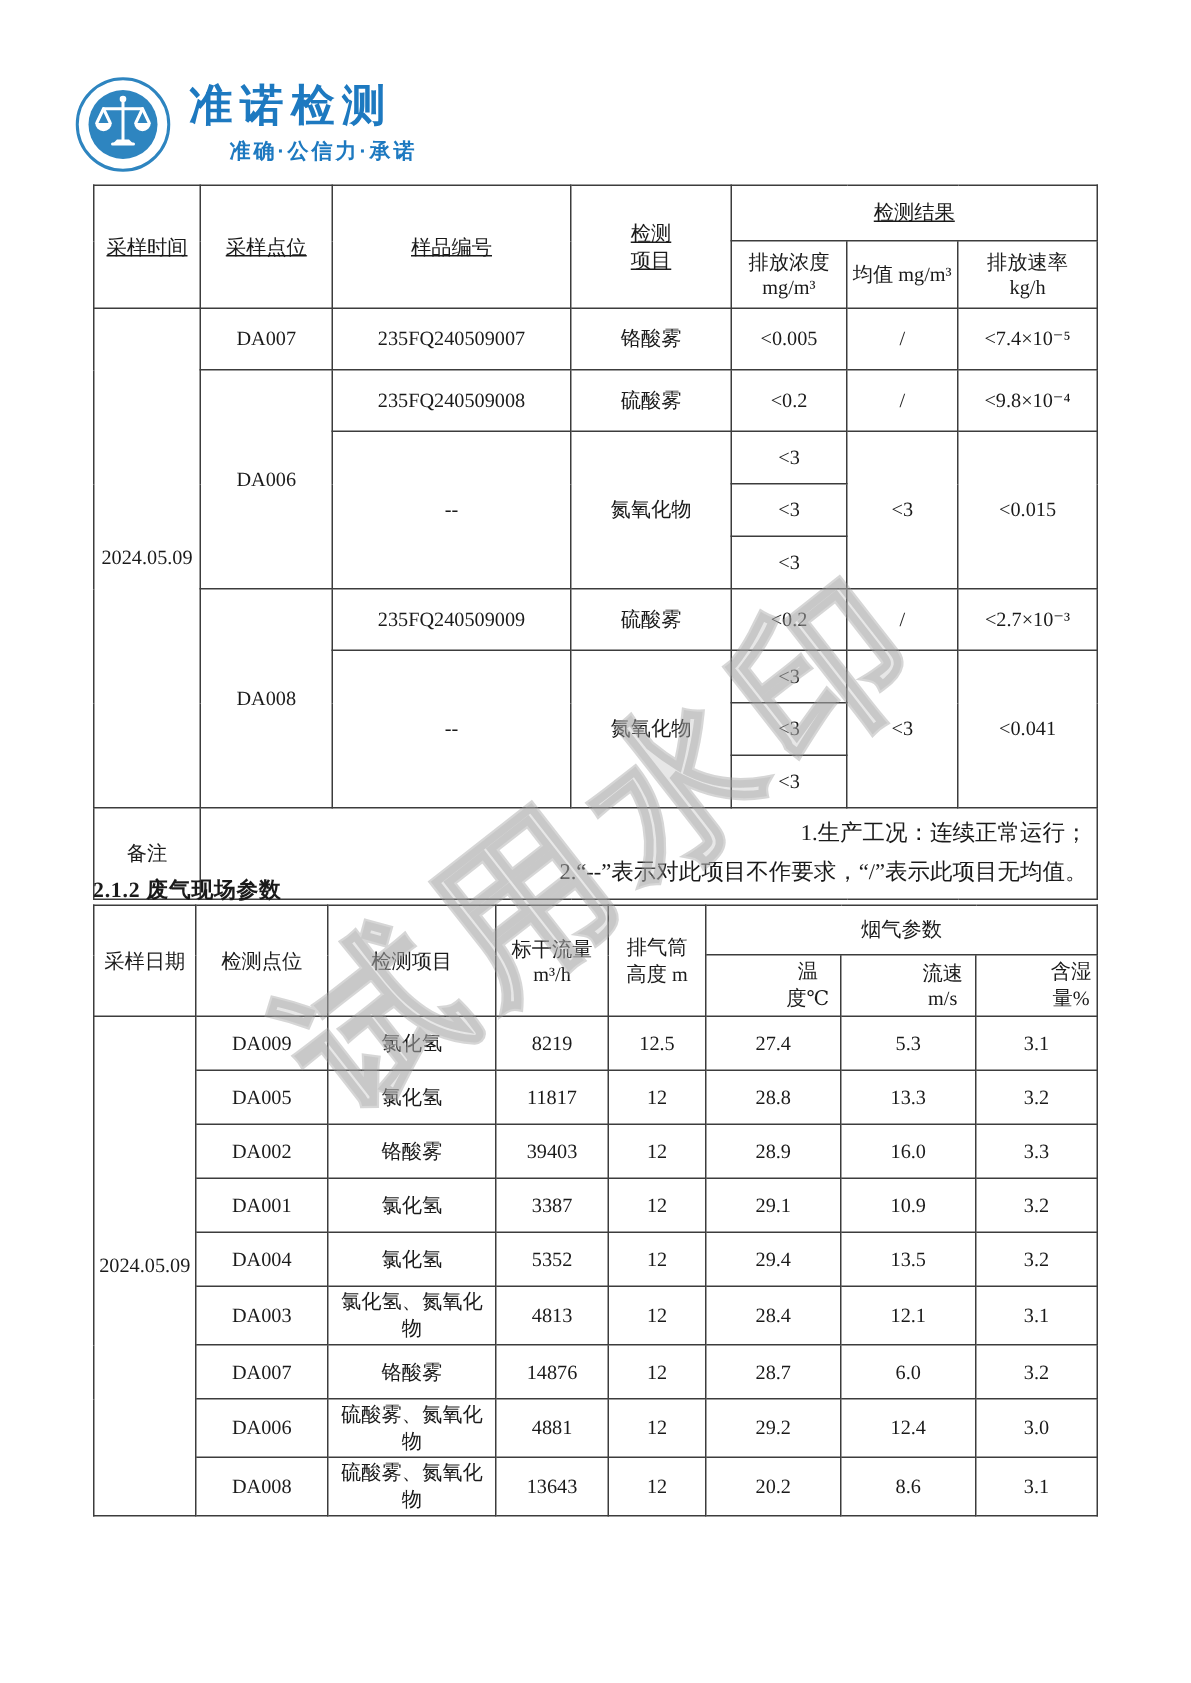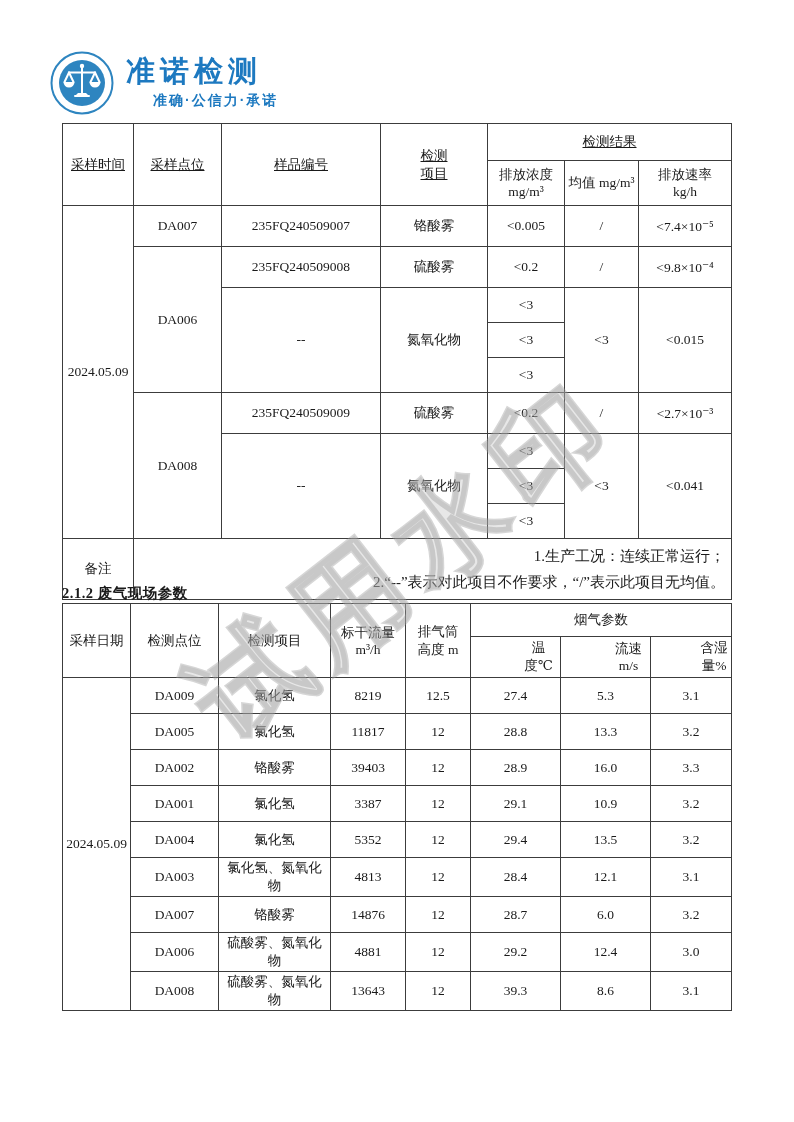--- a/index.html
+++ b/index.html
@@ -294,21 +294,21 @@
         <td>12</td>
         <td>29.2</td>
         <td>12.4</td>
         <td>3.0</td>
       </tr>
       <tr>
         <td>DA008</td>
         <td>硫酸雾、氮氧化物</td>
         <td>13643</td>
         <td>12</td>
-        <td>39.3</td>
+        <td>20.2</td>
         <td>8.6</td>
         <td>3.1</td>
       </tr>
     </tbody>
   </table>
 
   <div class="watermark">试用水印</div>
 
 </div>
 

